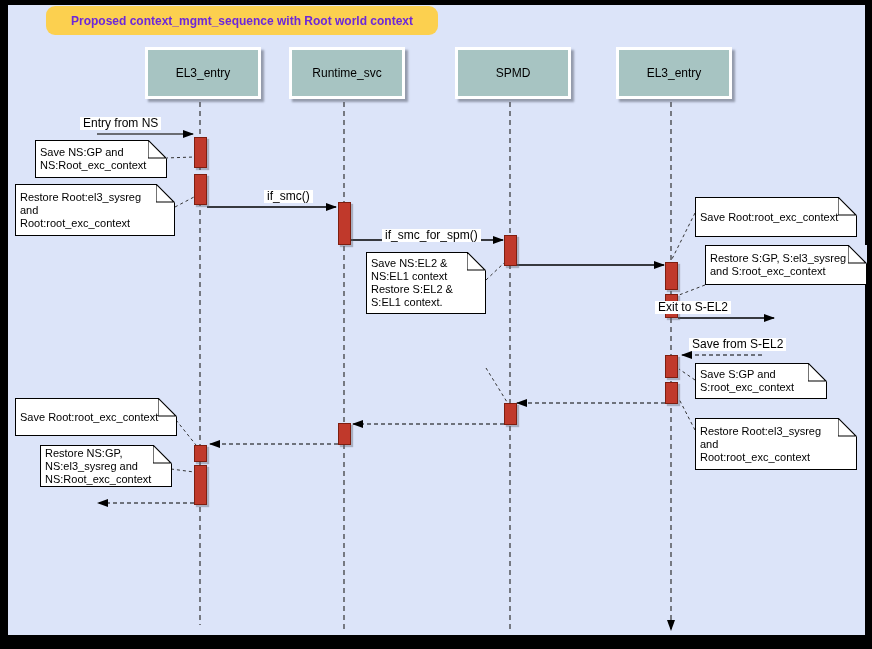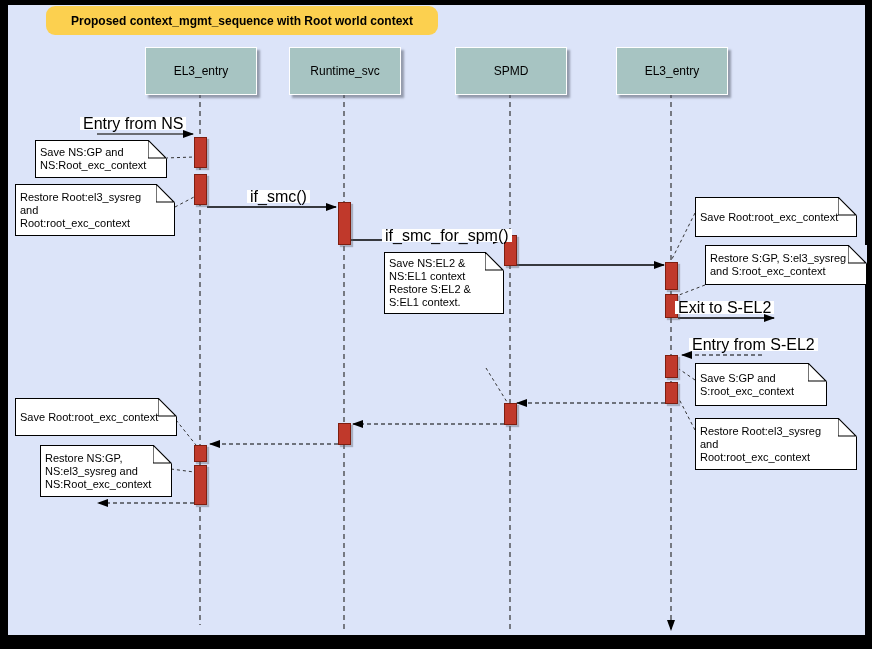--- a/index.html
+++ b/index.html
@@ -11,43 +11,43 @@
     position:absolute; left:8px; top:5px; width:857px; height:630px;
     background:#dce4f9;
   }
   .layer { position:absolute; left:0; top:0; width:872px; height:649px; }
   svg.layer { pointer-events:none; }
 
   .title-box {
     position:absolute; left:46px; top:6px; width:392px; height:29px;
     background:#fcd04f; border-radius:9px;
     display:flex; align-items:center; justify-content:center;
-    font-size:12px; font-weight:bold; color:#000000;
+    font-size:12px; font-weight:bold; color:#6d28d9;
   }
   .participant {
     position:absolute; top:47px; width:110px; height:46px;
-    background:#a7c4c2; border:1px solid #ffffff;
+    background:#a7c4c2; border:3px solid #ffffff;
     box-shadow:3px 3px 2px rgba(90,95,110,0.55);
     display:flex; align-items:center; justify-content:center;
     font-size:12px; color:#000;
   }
   .bar {
     position:absolute; width:13px; background:#c0392b; border:1px solid #7e1e10;
     box-sizing:border-box; box-shadow:2px 2px 1px rgba(90,95,110,0.4);
   }
   .note {
     position:absolute; background:#fff; border:1px solid #000;
     box-sizing:border-box; padding:2px 4px;
     font-size:11px; line-height:13px; color:#000; white-space:pre-line;
     display:flex; flex-direction:column; justify-content:center;
   }
   .fold { position:absolute; top:-1px; right:-1px; }
   .msg-label {
     position:absolute; background:#fff; padding:0 3px;
-    font-size:16px; line-height:13px; color:#000; white-space:nowrap;
+    font-size:12px; line-height:13px; color:#000; white-space:nowrap;
   }
 </style>
 </head>
 <body>
 
 <div class="canvas">
   <div class="panel"></div>
 
   <svg class="layer" width="872" height="649">
     <defs>
@@ -110,43 +110,43 @@
 
   <div class="bar" style="left:504px; top:235px; height:31px"></div>
   <div class="bar" style="left:504px; top:403px; height:22px"></div>
 
   <div class="bar" style="left:665px; top:262px; height:28px"></div>
   <div class="bar" style="left:665px; top:294px; height:24px"></div>
   <div class="bar" style="left:665px; top:355px; height:23px"></div>
   <div class="bar" style="left:665px; top:382px; height:22px"></div>
 
   <div class="msg-label" style="left:80px;  top:117px">Entry from NS</div>
-  <div class="msg-label" style="left:247px; top:190px">if_smc()</div>
+  <div class="msg-label" style="left:264px; top:190px">if_smc()</div>
   <div class="msg-label" style="left:382px; top:229px">if_smc_for_spm()</div>
-  <div class="msg-label" style="left:675px; top:301px">Exit to S-EL2</div>
-  <div class="msg-label" style="left:689px; top:338px">Entry from S-EL2</div>
+  <div class="msg-label" style="left:655px; top:301px">Exit to S-EL2</div>
+  <div class="msg-label" style="left:689px; top:338px">Save from S-EL2</div>
 
   <div class="note" style="left:35px;  top:140px; width:132px; height:38px">
     <svg class="fold" width="19" height="19">
         <polygon points="0,0 19,0 19,19" fill="#dce4f9"></polygon>
         <polygon points="0,0 18,18 0,18" fill="#fff" stroke="#000" stroke-width="1.1"></polygon>
       </svg>
     <span>Save NS:GP and
 NS:Root_exc_context</span>
   </div>
   <div class="note" style="left:15px;  top:184px; width:160px; height:52px">
     <svg class="fold" width="19" height="19">
         <polygon points="0,0 19,0 19,19" fill="#dce4f9"></polygon>
         <polygon points="0,0 18,18 0,18" fill="#fff" stroke="#000" stroke-width="1.1"></polygon>
       </svg>
     <span>Restore Root:el3_sysreg
 and
 Root:root_exc_context</span>
   </div>
-  <div class="note" style="left:384px; top:252px; width:120px; height:62px">
+  <div class="note" style="left:366px; top:252px; width:120px; height:62px">
     <svg class="fold" width="19" height="19">
         <polygon points="0,0 19,0 19,19" fill="#dce4f9"></polygon>
         <polygon points="0,0 18,18 0,18" fill="#fff" stroke="#000" stroke-width="1.1"></polygon>
       </svg>
     <span>Save NS:EL2 &amp;
 NS:EL1 context
 Restore S:EL2 &amp;
 S:EL1 context.</span>
   </div>
   <div class="note" style="left:695px; top:197px; width:162px; height:40px">
@@ -157,21 +157,21 @@
     <span>Save Root:root_exc_context</span>
   </div>
   <div class="note" style="left:705px; top:245px; width:162px; height:40px">
     <svg class="fold" width="19" height="19">
         <polygon points="0,0 19,0 19,19" fill="#dce4f9"></polygon>
         <polygon points="0,0 18,18 0,18" fill="#fff" stroke="#000" stroke-width="1.1"></polygon>
       </svg>
     <span>Restore S:GP, S:el3_sysreg
 and S:root_exc_context</span>
   </div>
-  <div class="note" style="left:695px; top:363px; width:132px; height:43px">
+  <div class="note" style="left:695px; top:363px; width:132px; height:36px">
     <svg class="fold" width="19" height="19">
         <polygon points="0,0 19,0 19,19" fill="#dce4f9"></polygon>
         <polygon points="0,0 18,18 0,18" fill="#fff" stroke="#000" stroke-width="1.1"></polygon>
       </svg>
     <span>Save S:GP and
 S:root_exc_context</span>
   </div>
   <div class="note" style="left:695px; top:418px; width:162px; height:52px">
     <svg class="fold" width="19" height="19">
         <polygon points="0,0 19,0 19,19" fill="#dce4f9"></polygon>
@@ -181,21 +181,21 @@
 and
 Root:root_exc_context</span>
   </div>
   <div class="note" style="left:15px;  top:398px; width:162px; height:38px">
     <svg class="fold" width="19" height="19">
         <polygon points="0,0 19,0 19,19" fill="#dce4f9"></polygon>
         <polygon points="0,0 18,18 0,18" fill="#fff" stroke="#000" stroke-width="1.1"></polygon>
       </svg>
     <span>Save Root:root_exc_context</span>
   </div>
-  <div class="note" style="left:40px;  top:445px; width:132px; height:52px">
+  <div class="note" style="left:40px;  top:445px; width:132px; height:42px">
     <svg class="fold" width="19" height="19">
         <polygon points="0,0 19,0 19,19" fill="#dce4f9"></polygon>
         <polygon points="0,0 18,18 0,18" fill="#fff" stroke="#000" stroke-width="1.1"></polygon>
       </svg>
     <span>Restore NS:GP,
 NS:el3_sysreg and
 NS:Root_exc_context</span>
   </div>
 </div>
 

